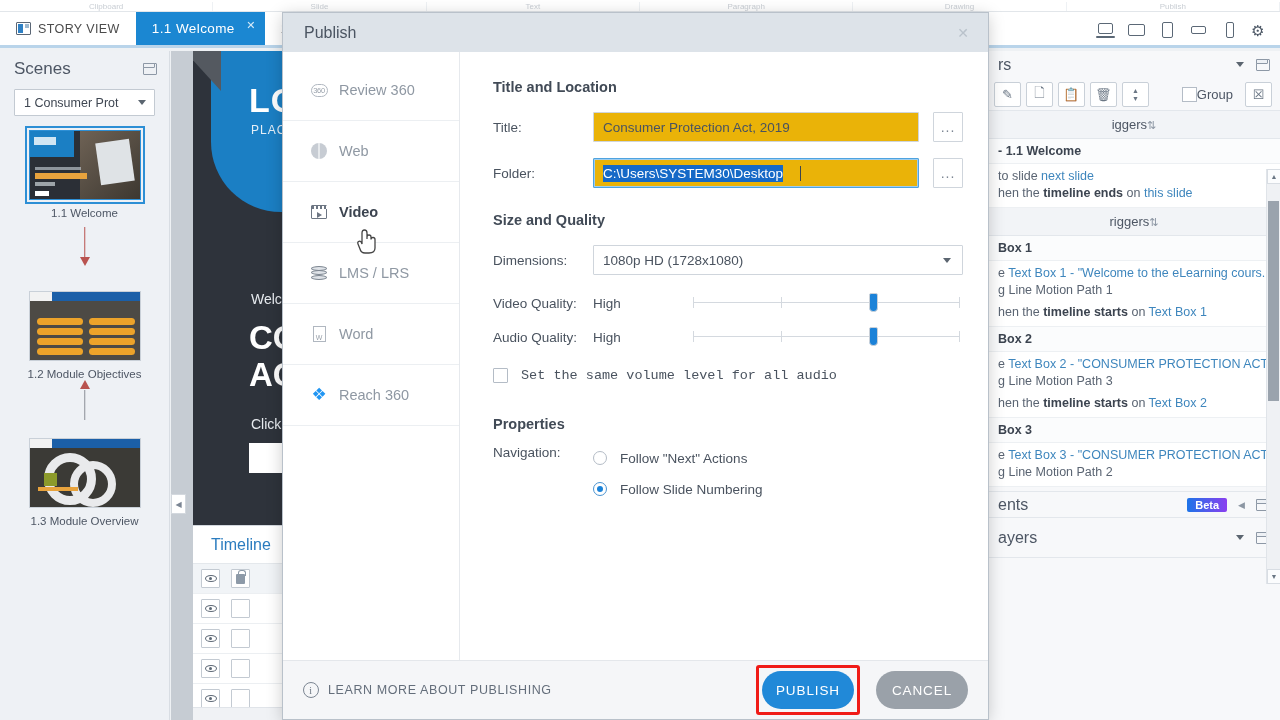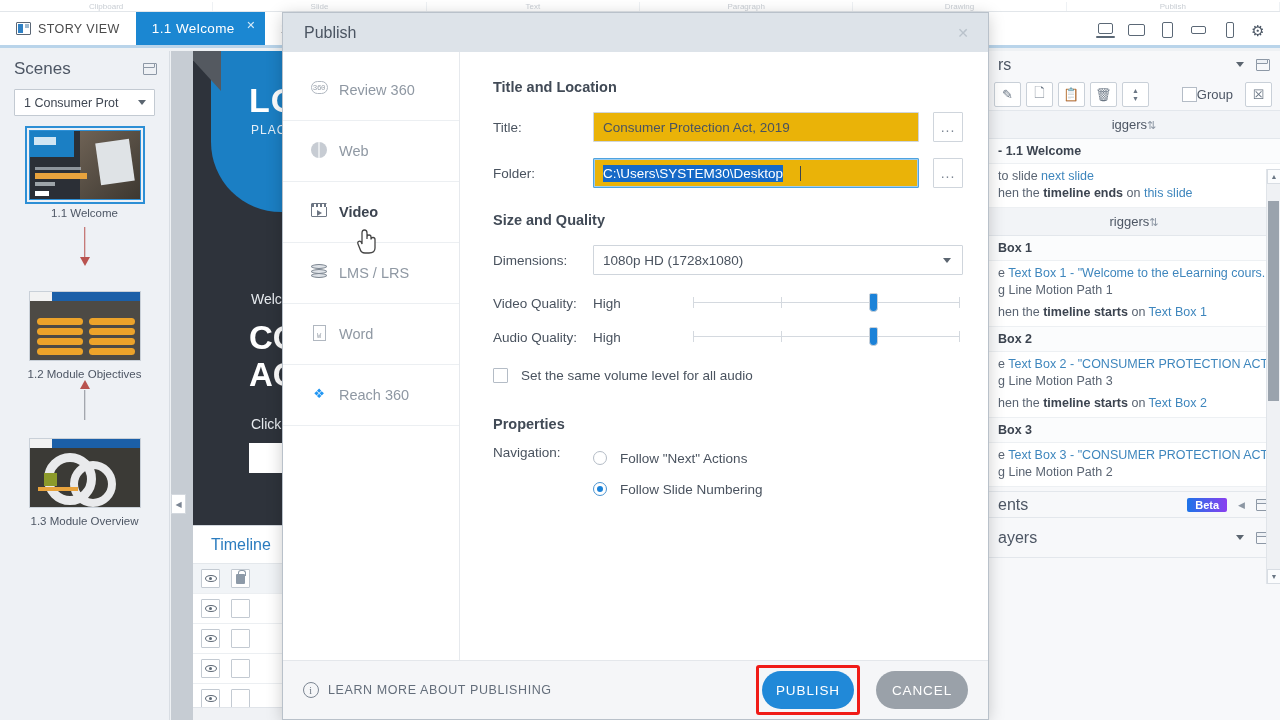--- a/index.html
+++ b/index.html
@@ -274,21 +274,21 @@
   .dlg-close{
     position:absolute; right:19px; top:12px; color:#b9c2cb; font-size:14px;
   }
   .dlg-body{ position:absolute; top:39px; left:0; right:0; bottom:59px; display:flex; }
   .dlg-nav{ width:177px; border-right:1px solid #e6e9ed; padding-top:8px; }
   .nav-item{
     height:61px; display:flex; align-items:center; gap:11px; padding-left:27px;
     border-bottom:1px solid #eceff2; font-size:14.5px; color:#8f98a3;
   }
   .nav-item.active{ color:#3c4450; font-weight:bold; }
-  .nav-ico{ width:18px; height:18px; display:flex;justify-content:center;font-family:Liberation Mono, monospace; }
+  .nav-ico{ width:18px; height:18px; display:flex;align-items:center;justify-content:center; }
   .ic-360{
     width:17px;height:13px;border:1.3px solid #b0b7c0;border-radius:9px;
     font-size:7.5px; color:#9aa2ac; display:flex;align-items:center;justify-content:center;
     letter-spacing:-.3px;
   }
   .ic-web{ width:16px;height:16px;border-radius:50%;background:#c7ccd3;position:relative;}
   .ic-web:after{content:"";position:absolute;left:7px;top:0;width:2px;height:16px;background:#eef0f2;opacity:.8;}
   .ic-video{ width:16px;height:14px;border:1.5px solid #6d7683;border-radius:1px;position:relative;}
   .ic-video:before{content:"";position:absolute;left:0;top:0;width:16px;height:3px;
      background:repeating-linear-gradient(90deg,#6d7683 0 2px,#fff 2px 4px);}
@@ -325,21 +325,21 @@
   }
   .qrow{ display:flex; align-items:center; margin-bottom:6px; height:28px; }
   .qval{ width:100px; font-size:13.5px; color:#4a535f; }
   .slider{ flex:1; position:relative; height:28px; margin-right:3px;}
   .slider .track{ position:absolute; left:0; right:0; top:13px; height:1px; background:#d4d9df;}
   .slider .tick{ position:absolute; top:8px; width:1px; height:11px; background:#d4d9df;}
   .slider .thumb{
     position:absolute; top:4px; width:9px; height:19px; background:#1b82d8;
     border-radius:2px 2px 4px 4px;
   }
-  .chkrow{ display:flex; align-items:center; gap:13px; margin-top:17px; }
+  .chkrow{ display:flex; align-items:center; gap:13px; margin-top:17px;font-family:Liberation Mono, monospace; }
   .chkbox{ width:15px;height:15px;border:1px solid #b4bcc6;background:#fff; border-radius:1px;}
   .chklabel{ font-size:13.5px; color:#4a535f; }
   .linkv{ color:#4d9ad4; font-size:13.5px; }
   .radiorow{ display:flex; align-items:center; gap:13px; height:26px; }
   .radio{ width:14px;height:14px;border:1px solid #b4bcc6;border-radius:50%;background:#fff;
           display:flex;align-items:center;justify-content:center; }
   .radio.on{ border-color:#4a93d1; }
   .radio.on:after{ content:""; width:6px;height:6px;border-radius:50%;background:#1b82d8;}
   .rlabel{ font-size:13.5px; color:#4a535f; }
 

